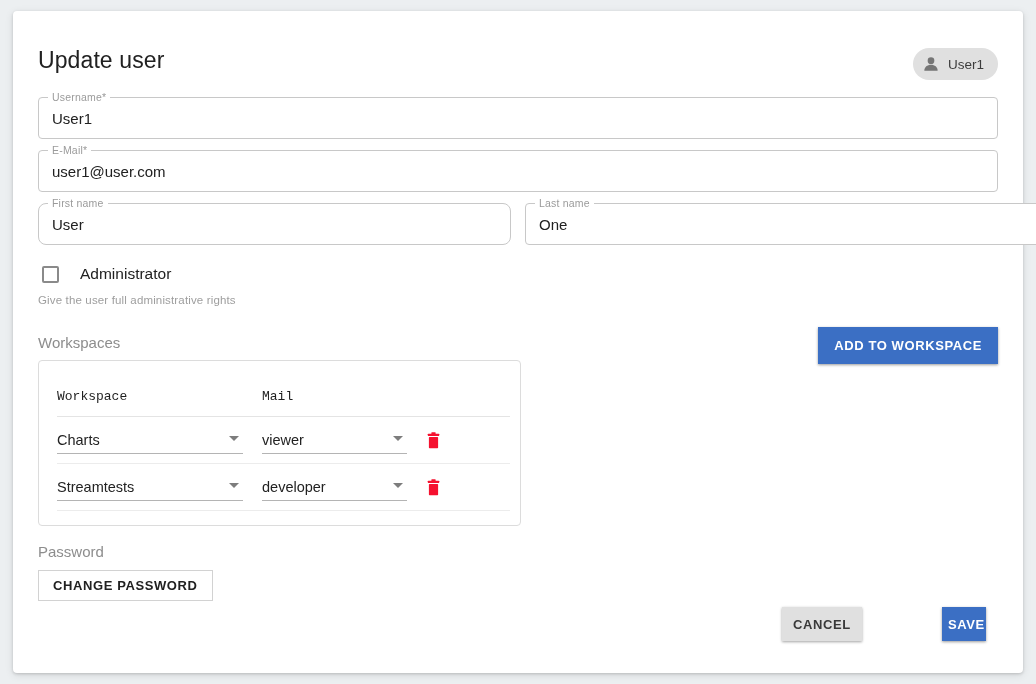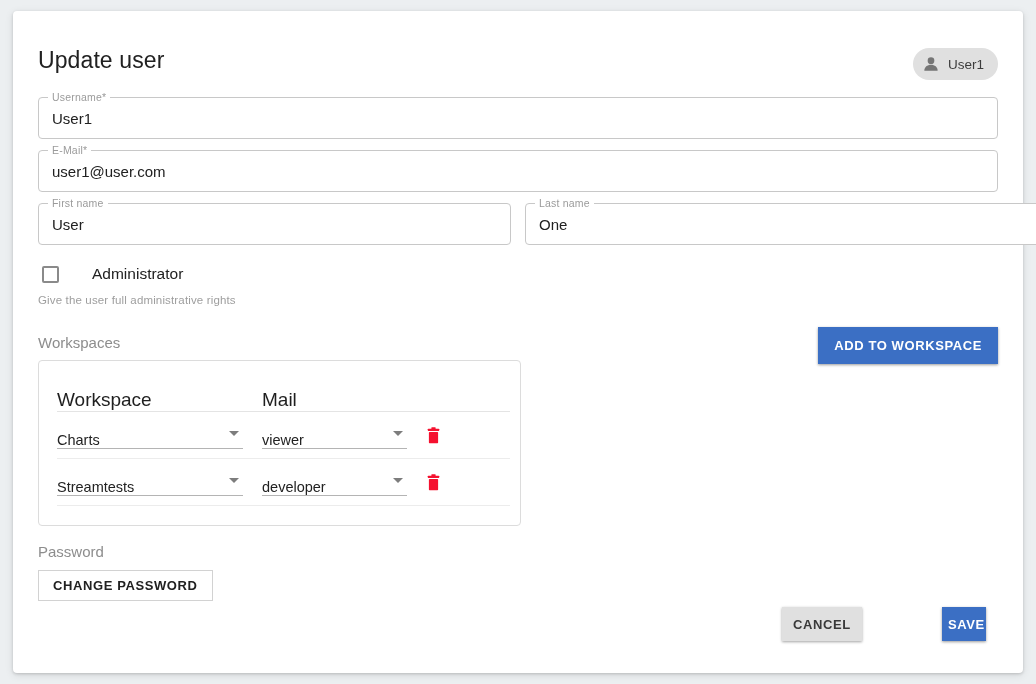--- a/index.html
+++ b/index.html
@@ -104,32 +104,31 @@
     outline: none;
     background: transparent;
     border: 0;
     font-family: inherit;
     padding: 0;
     width: calc(100% - 24px);
   }
 
   #field-username { left: 0; top: 68px; right: 0; width: 960px; }
   #field-email    { left: 0; top: 121px; width: 960px; }
-  #field-first    { left: 0; top: 174px; width: 473px; }
+  #field-first    { left: 0; top: 174px; width: 473px; border-radius: 8px; }
   #field-last     { left: 487px; top: 174px; width: 555px; }
 
   
   .check-row {
     position: absolute;
     left: 0;
     top: 236px;
     display: flex;
     align-items: center;
     cursor: pointer;
-    gap: 12px;
   }
   .checkbox {
     width: 17px;
     height: 17px;
     border: 2px solid #8a8a8a;
     border-radius: 2px;
     box-sizing: border-box;
     margin-left: 4px;
   }
   .check-label {
@@ -201,42 +200,44 @@
     background: #fff;
   }
   .ws-table {
     position: absolute;
     left: 18px;
     right: 10px;
     top: 28px;
   }
   .ws-head {
     display: flex;
-    font-size: 19px;
+    font-size: 13px;
     color: #1f1f1f;
+    padding-bottom: 12px;
     border-bottom: 1px solid #e4e4e4;
+    font-family: Liberation Mono, monospace;
   }
   .col-ws   { width: 205px; }
   .col-role { width: 145px; }
   .col-act  { width: 60px; }
 
   .ws-row {
     display: flex;
     align-items: center;
     height: 46px;
     border-bottom: 1px solid #ececec;
   }
   .ws-row:last-child { border-bottom: 1px solid #ececec; }
 
   .select {
     position: relative;
     height: 26px;
     border-bottom: 1px solid #b4b4b4;
     display: flex;
-    align-items: flex-end;
+    align-items: center;
     cursor: pointer;
   }
   .select .sel-val {
     font-size: 14.5px;
     color: #222222;
   }
   .select .caret {
     position: absolute;
     right: 4px;
     top: 9px;

